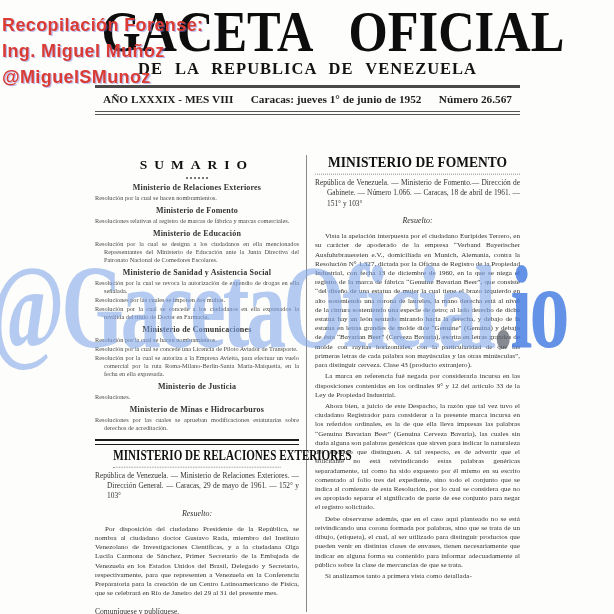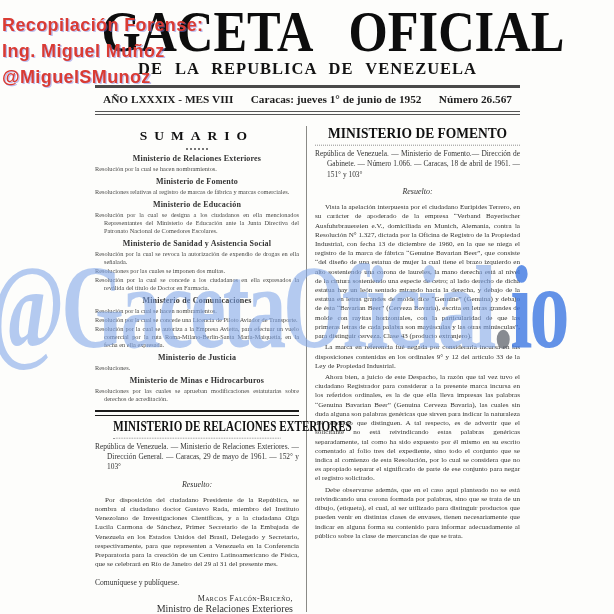--- a/index.html
+++ b/index.html
@@ -22,21 +22,21 @@
     margin-top:2px;color:#141414;
   }
   .band{
     margin-top:6px;border-top:3px solid #4a4a4a;border-bottom:4px double #555;
     padding:5px 8px 6px;display:flex;justify-content:space-between;align-items:center;
     font-weight:bold;font-size:11.3px;color:#1c1c1c;white-space:nowrap;
   }
 
   
   .columns{position:absolute;left:95px;top:126px;width:425px;height:486px;display:flex;}
-  .col{box-sizing:border-box;}
+  .col{box-sizing:border-box;margin-top:29px;}
   .col-left{width:212px;padding-right:7px;border-right:1px solid #8a8a86;}
   .col-right{width:213px;padding-left:8px;}
 
   
   .sumario-title{font-weight:bold;font-size:13.5px;letter-spacing:7px;text-align:center;margin:2px 0 1px;color:#111;}
   .ornament{width:22px;margin:1px auto 2px;border-bottom:2px dotted #777;height:3px;}
   .s-ministry{font-weight:bold;font-size:8px;text-align:center;margin:4px 0 2px;color:#333;letter-spacing:.2px;}
   .s-item{font-size:6.3px;line-height:1.27;text-align:justify;color:#4a4a48;padding-left:9px;text-indent:-9px;margin:0 0 1px;}
 
   
@@ -154,20 +154,21 @@
 
     <section class="col col-right">
       <article>
         <h2 class="art-header wide">MINISTERIO DE FOMENTO</h2>
         <p class="dateline">República de Venezuela. — Ministerio de Fomento.— Dirección de Gabinete. — Número 1.066. — Caracas, 18 de abril de 1961. — 151° y 103°</p>
         <div class="ruling">Resuelto:</div>
         <p class="body-p">Vista la apelación interpuesta por el ciudadano Eurípides Terrero, en su carácter de apoderado de la empresa “Verband Bayerischer Ausfuhrbrauereien e.V., domiciliada en Munich, Alemania, contra la Resolución N° 1.327, dictada por la Oficina de Registro de la Propiedad Industrial, con fecha 13 de diciembre de 1960, en la que se niega el registro de la marca de fábrica “Genuine Bavarian Beer”, que consiste “del diseño de una estatua de mujer la cual tiene el brazo izquierdo en alto sosteniendo una corona de laureles, la mano derecha está al nivel de la cintura sosteniendo una especie de cetro; al lado derecho de dicha estatua hay un león sentado mirando hacia la derecha, y debajo de la estatua en letras grandes de molde dice “Genuine” (Genuina) y debajo de ésta “Bavarian Beer” (Cerveza Bavaria), escrita en letras grandes de molde con rayitas horizontales, con la particularidad de que las primeras letras de cada palabra son mayúsculas y las otras minúsculas”, para distinguir cerveza. Clase 43 (producto extranjero).</p>
         <p class="body-p">La marca en referencia fué negada por considerarla incursa en las disposiciones contenidas en los ordinales 9° y 12 del artículo 33 de la Ley de Propiedad Industrial.</p>
         <p class="body-p">Ahora bien, a juicio de este Despacho, la razón que tal vez tuvo el ciudadano Registrador para considerar a la presente marca incursa en los referidos ordinales, es la de que ella lleva impresas las palabras “Genuina Bavarian Beer” (Genuina Cerveza Bavaria), las cuales sin duda alguna son palabras genéricas que sirven para indicar la naturaleza del producto que distinguen. A tal respecto, es de advertir que el solicitante no está reivindicando estas palabras genéricas separadamente, tal como ha sido expuesto por él mismo en su escrito comentado al folio tres del expediente, sino todo el conjunto que se indica al comienzo de esta Resolución, por lo cual se considera que no es apropiado separar el significado de parte de ese conjunto para negar el registro solicitado.</p>
         <p class="body-p">Debe observarse además, que en el caso aquí planteado no se está reivindicando una corona formada por palabras, sino que se trata de un dibujo, (etiqueta), el cual, al ser utilizado para distinguir productos que pueden venir en distintas clases de envases, tienen necesariamente que indicar en alguna forma su contenido para informar adecuadamente al público sobre la clase de mercancías de que se trata.</p>
+        <p class="body-p">Si analizamos tanto a primera vista como detallada-</p>
       </article>
     </section>
 
   </main>
 </div>
 
 <div class="watermark">
   <span class="wm-main">@GacetaOficial</span><span class="wm-dot">.</span><span class="wm-io">io</span>
 </div>
 

